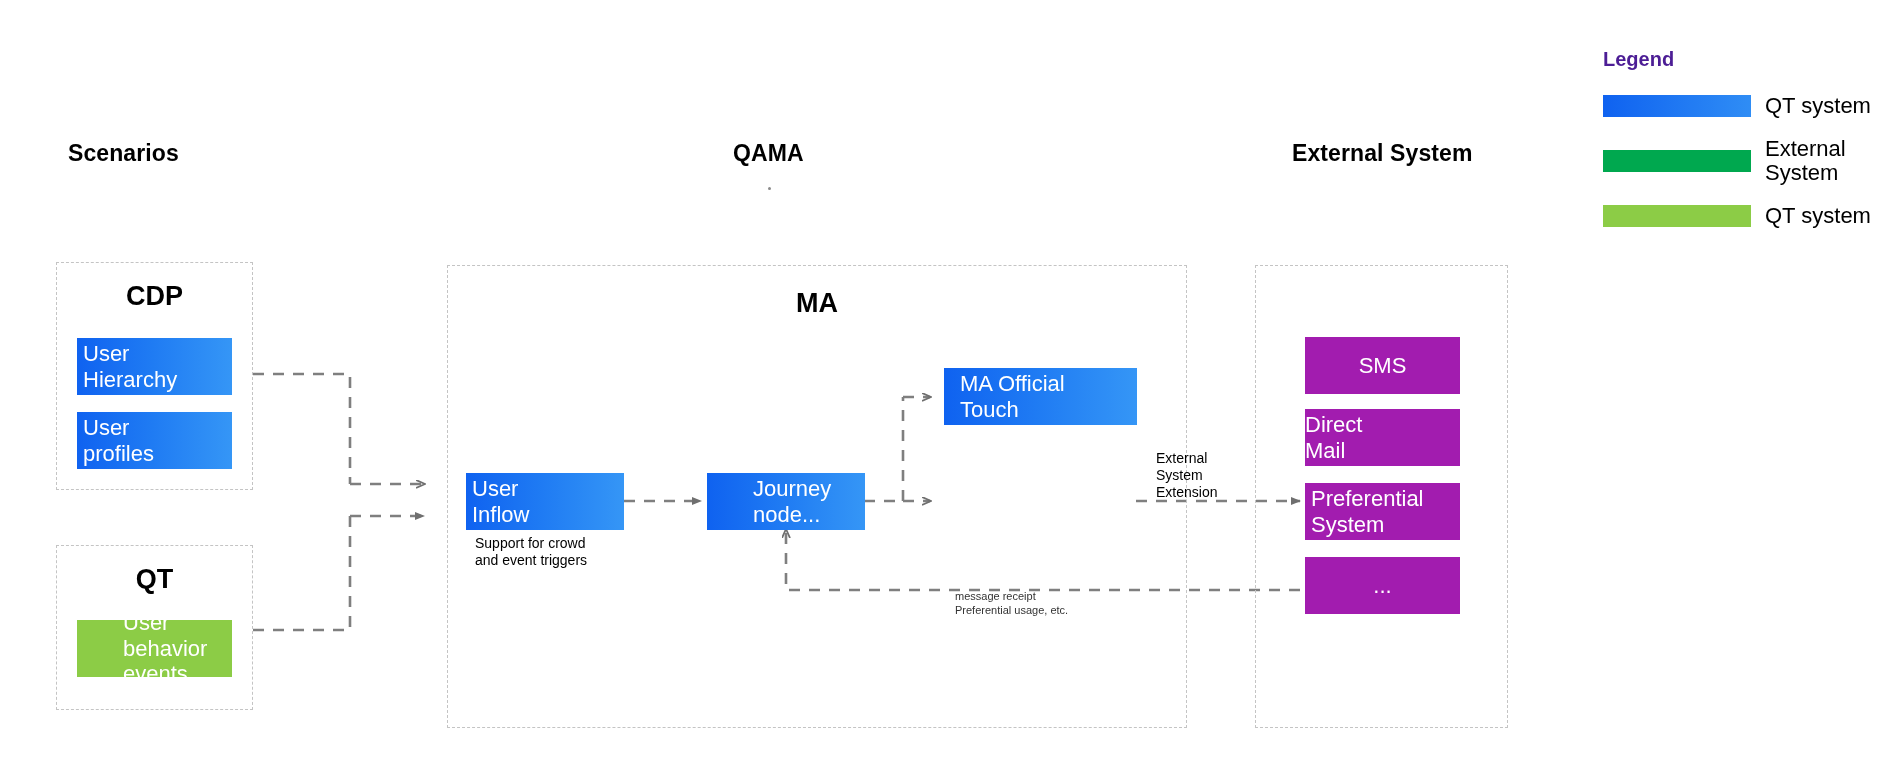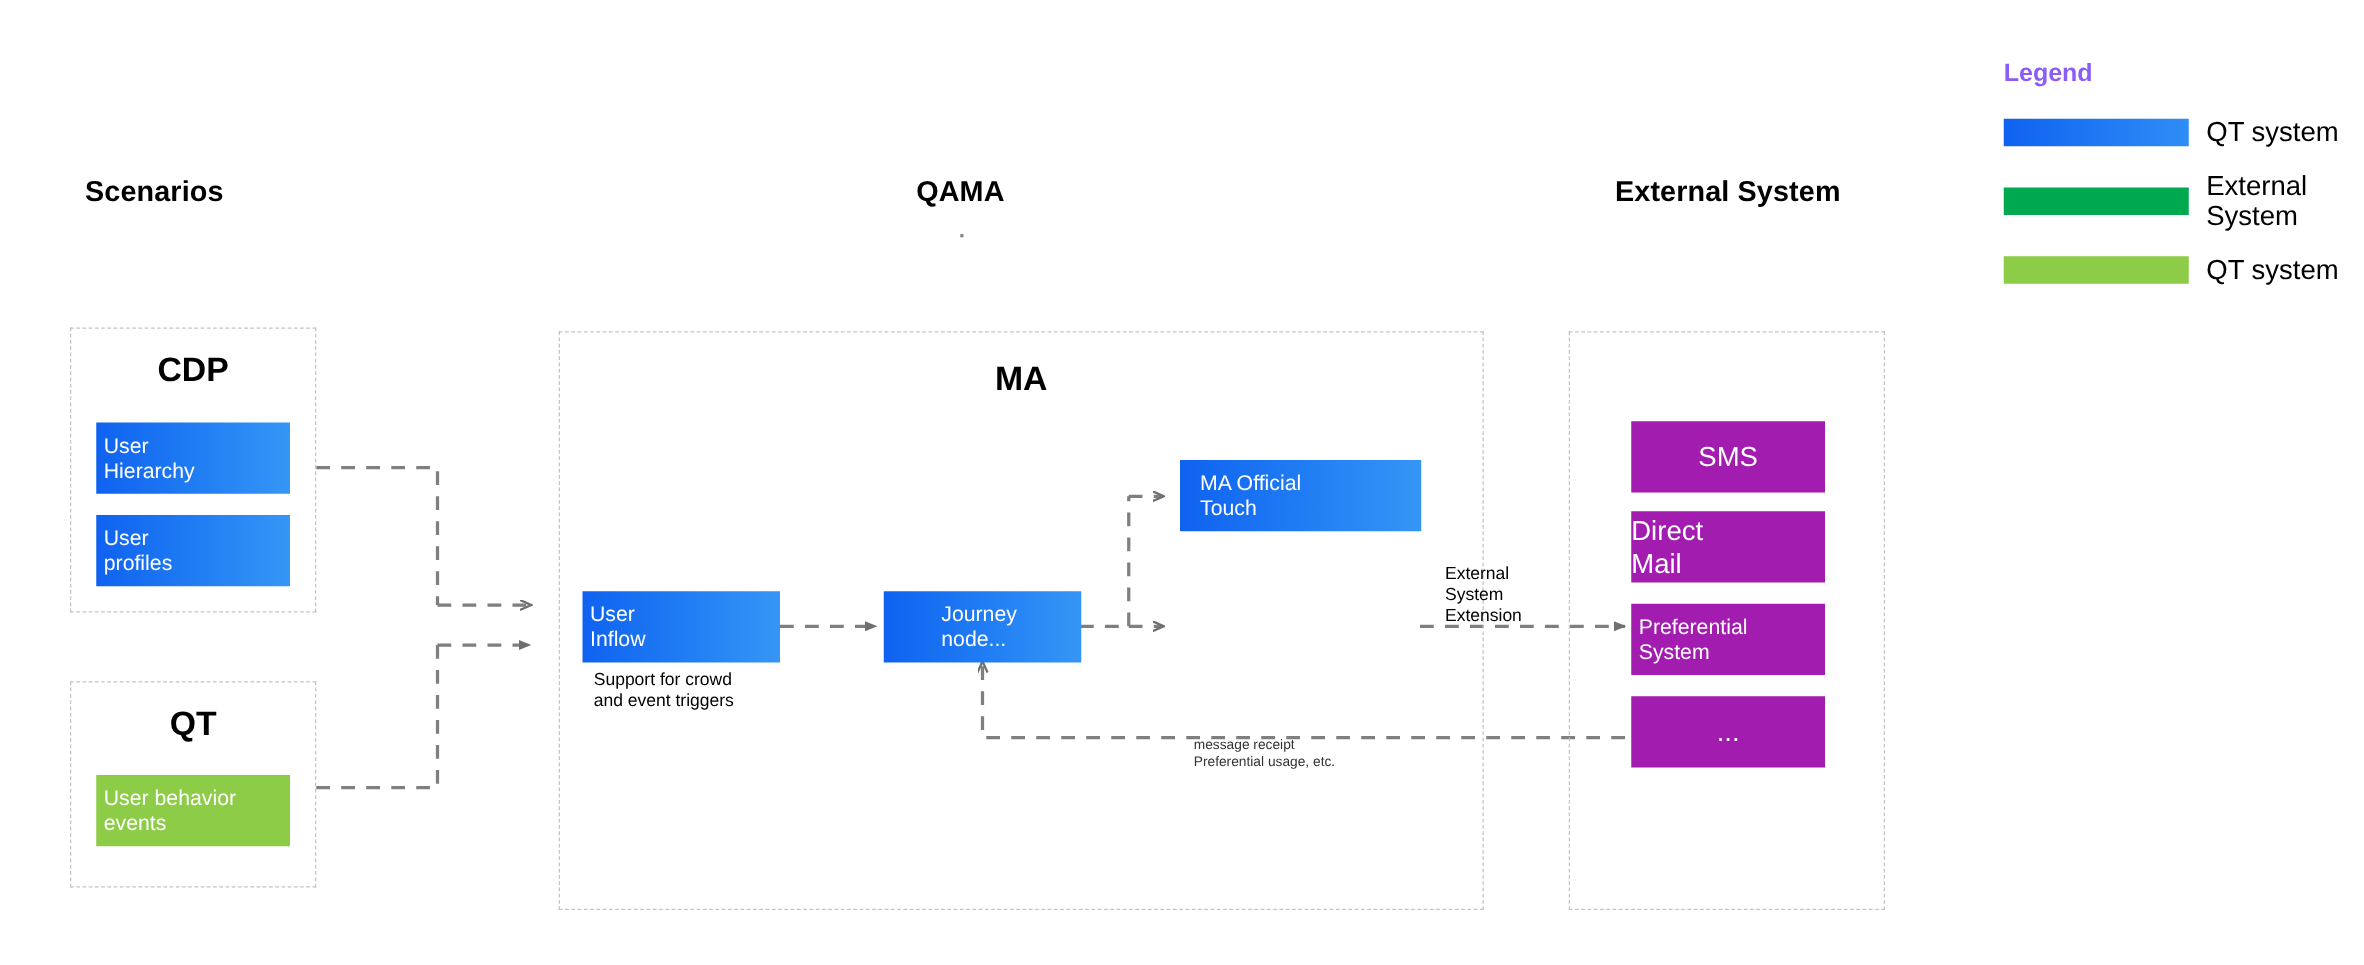--- a/index.html
+++ b/index.html
@@ -59,42 +59,42 @@
     background: #a21caf;
   }
   .node-lightgreen {
     background: #8ccc46;
   }
   .node-label { display: block; width: 100%; }
 
   .lbl-left  { justify-content: flex-start; text-align: left; padding-left: 6px; }
   .lbl-center{ justify-content: center;     text-align: center; }
   .lbl-pad   { padding-left: 16px; }
-  .fs-21 { font-size: 17px; }
+  .fs-21 { font-size: 22px; }
   .fs-22 { font-size: 22px; }
 
   
   .annot {
     font-size: 14px;
     color: #000000;
     line-height: 1.22;
     white-space: pre-line;
   }
   .annot-sm {
     font-size: 11px;
     color: #333333;
     line-height: 1.25;
     white-space: pre-line;
   }
 
   
   .legend-title {
     font-size: 20px;
     font-weight: bold;
-    color: #8b5cf6;
+    color: #4c1d95;
   }
   .legend-row {
     display: flex;
     align-items: center;
   }
   .legend-swatch {
     width: 148px;
     height: 22px;
     flex: 0 0 auto;
   }
@@ -182,21 +182,21 @@
   <div class="abs node node-blue lbl-left fs-21" style="left:77px; top:412px; width:155px; height:57px;">
     <span class="node-label" style="white-space:pre-line;">User
 profiles</span>
   </div>
 
   <div class="abs group-box" style="left:56px; top:545px; width:197px; height:165px;">
     <div class="group-title" style="margin-top:18px;">QT</div>
   </div>
 
   <div class="abs node node-lightgreen lbl-left fs-21" style="left:77px; top:620px; width:155px; height:57px;">
-    <span class="node-label" style="white-space:pre-line;">User behavior
+    <span class="node-label" style="white-space:pre-line;margin-left:40px;">User behavior
 events</span>
   </div>
 
   <div class="abs group-box" style="left:447px; top:265px; width:740px; height:463px;">
     <div class="group-title" style="margin-top:22px;">MA</div>
   </div>
 
   <div class="abs node node-blue lbl-left fs-21" style="left:466px; top:473px; width:158px; height:57px;">
     <span class="node-label" style="white-space:pre-line;">User
 Inflow</span>

